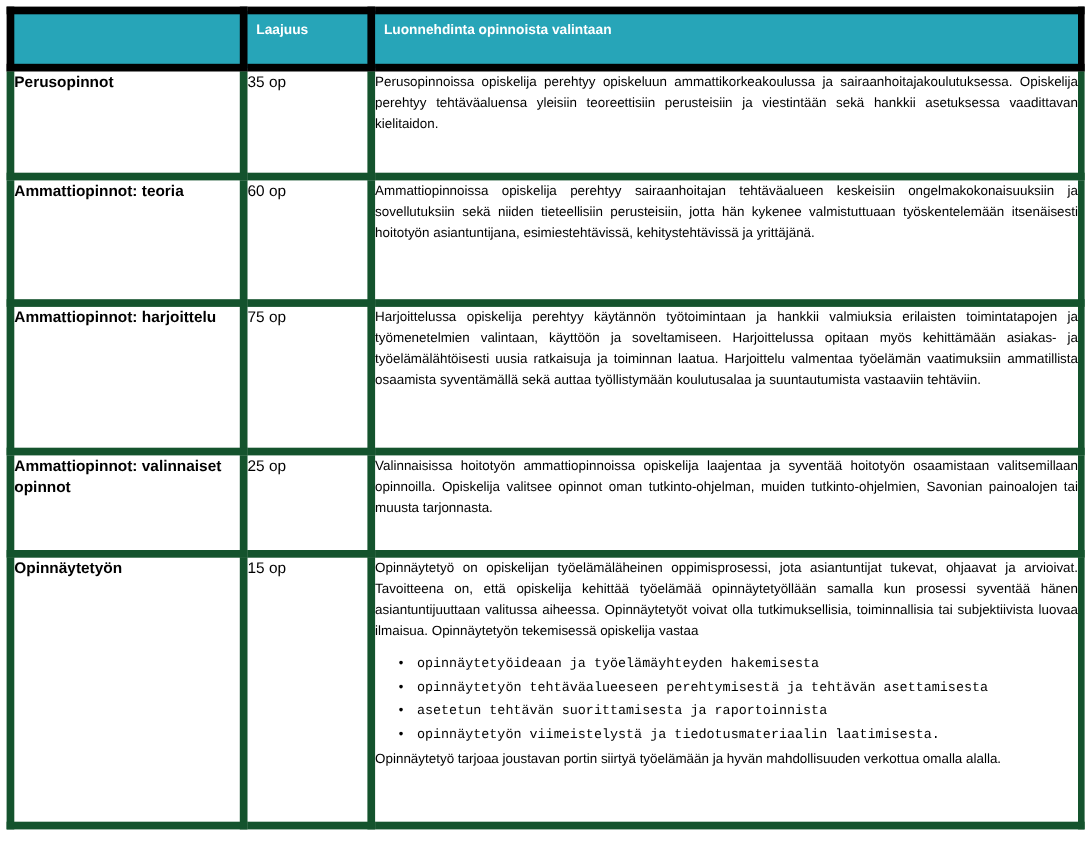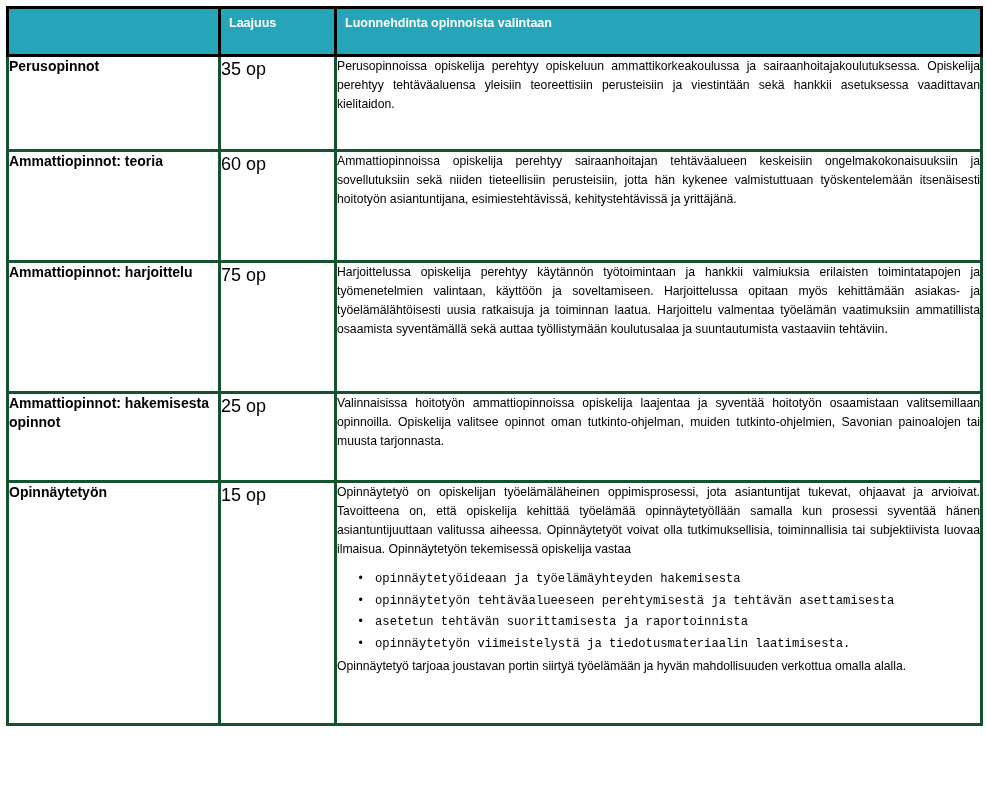--- a/index.html
+++ b/index.html
@@ -25,21 +25,21 @@
     width: 974px;
     table-layout: fixed;
     border: 2px solid #000000;
   }
   table.curriculum col.col-name { width: 212px; }
   table.curriculum col.col-credits { width: 116px; }
   table.curriculum col.col-desc { width: 646px; }
 
   table.curriculum th,
   table.curriculum td {
-    border: 3px solid #14532d;
+    border: 7px solid #14532d;
     vertical-align: top;
     padding: 0;
     margin-left: 32px;
   }
   thead tr.header-row th {
     background: #27a5b8;
     color: #ffffff;
     font-size: 12.5px;
     font-weight: bold;
     text-align: left;
@@ -50,21 +50,21 @@
   thead tr.header-row th.blank-head {
     background: #27a5b8;
   }
   td.cell-name {
     font-size: 14px;
     font-weight: bold;
     padding: 12px 8px 10px 10px;
     line-height: 1.35;
   }
   td.cell-credits {
-    font-size: 18px;
+    font-size: 14px;
     padding: 12px 8px 10px 10px;
     line-height: 1.35;
   }
   td.cell-desc {
     font-size: 12.2px;
     padding: 12px 14px 10px 10px;
     line-height: 1.55;
     text-align: justify;
   }
   td.cell-desc p {
@@ -140,21 +140,21 @@
 
       <tr class="row-harjoittelu">
         <td class="cell-name">Ammattiopinnot: harjoittelu</td>
         <td class="cell-credits">75 op</td>
         <td class="cell-desc">
           <p>Harjoittelussa opiskelija perehtyy käytännön työtoimintaan ja hankkii valmiuksia erilaisten toimintatapojen ja työmenetelmien valintaan, käyttöön ja soveltamiseen.  Harjoittelussa opitaan myös kehittämään asiakas- ja työelämälähtöisesti uusia ratkaisuja ja toiminnan laatua.  Harjoittelu valmentaa työelämän vaatimuksiin ammatillista osaamista syventämällä sekä auttaa työllistymään koulutusalaa ja suuntautumista vastaaviin tehtäviin.</p>
         </td>
       </tr>
 
       <tr class="row-valinnaiset">
-        <td class="cell-name">Ammattiopinnot: hakemisesta opinnot</td>
+        <td class="cell-name">Ammattiopinnot: valinnaiset opinnot</td>
         <td class="cell-credits">25 op</td>
         <td class="cell-desc">
           <p>Valinnaisissa  hoitotyön ammattiopinnoissa opiskelija laajentaa ja syventää hoitotyön osaamistaan valitsemillaan opinnoilla. Opiskelija valitsee opinnot oman tutkinto-ohjelman, muiden tutkinto-ohjelmien, Savonian painoalojen tai muusta tarjonnasta.</p>
         </td>
       </tr>
 
       <tr class="row-opinnayte">
         <td class="cell-name">Opinnäytetyön</td>
         <td class="cell-credits">15 op</td>
         <td class="cell-desc">

